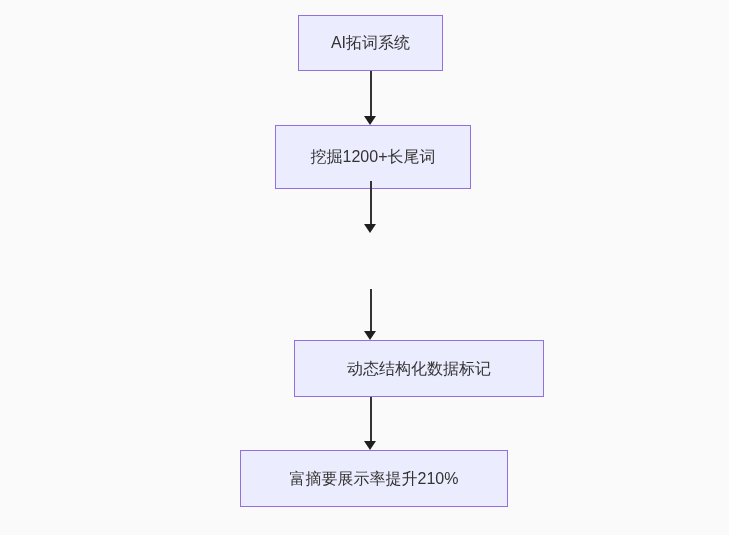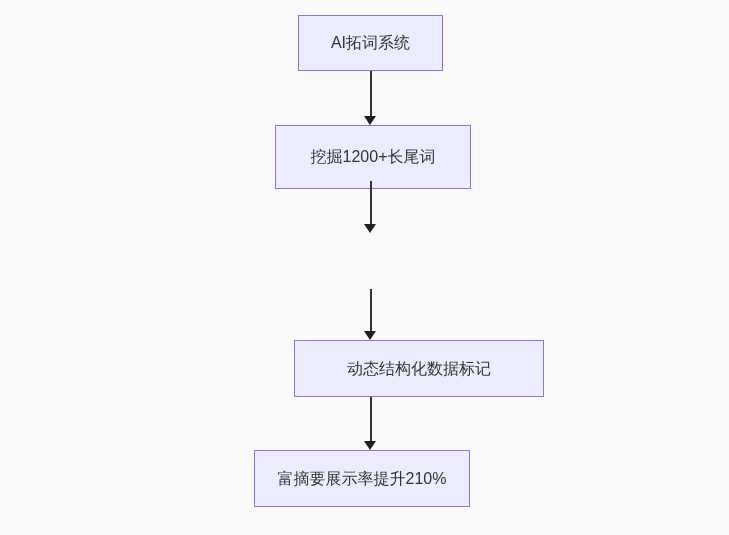--- a/index.html
+++ b/index.html
@@ -27,21 +27,21 @@
   .node span {
     color: #333333;
     font-size: 16px;
     line-height: 1.2;
     white-space: nowrap;
   }
   .node-1 { left: 298px; top: 15px;  width: 145px; height: 56px; }
   .node-2 { left: 275px; top: 125px; width: 196px; height: 64px; }
   .node-3 { left: 262px; top: 233px; width: 218px; height: 56px; }
   .node-4 { left: 264px; top: 340px; width: 250px; height: 57px; margin-left: 30px; }
-  .node-5 { left: 254px; top: 450px; width: 216px; height: 57px; }
+  .node-5 { left: 240px; top: 450px; width: 268px; height: 57px; }
 
   .arrow {
     position: absolute;
     left: 364px;
     width: 13px;
   }
   .arrow .line {
     position: absolute;
     left: 5.5px;
     top: 0;

